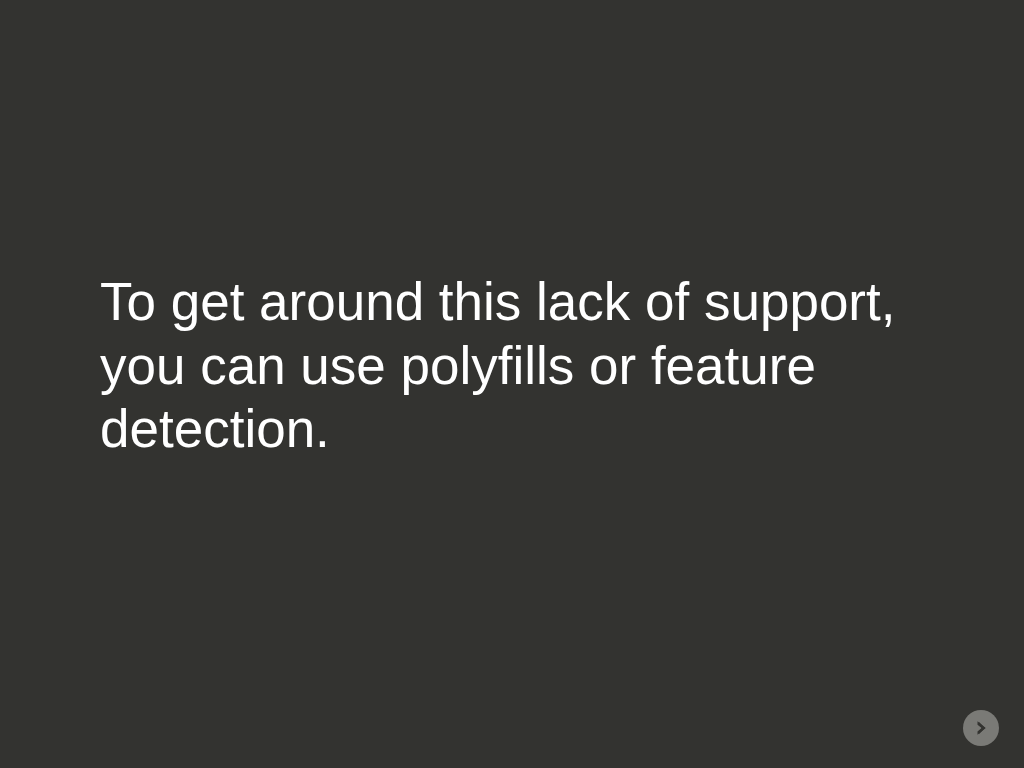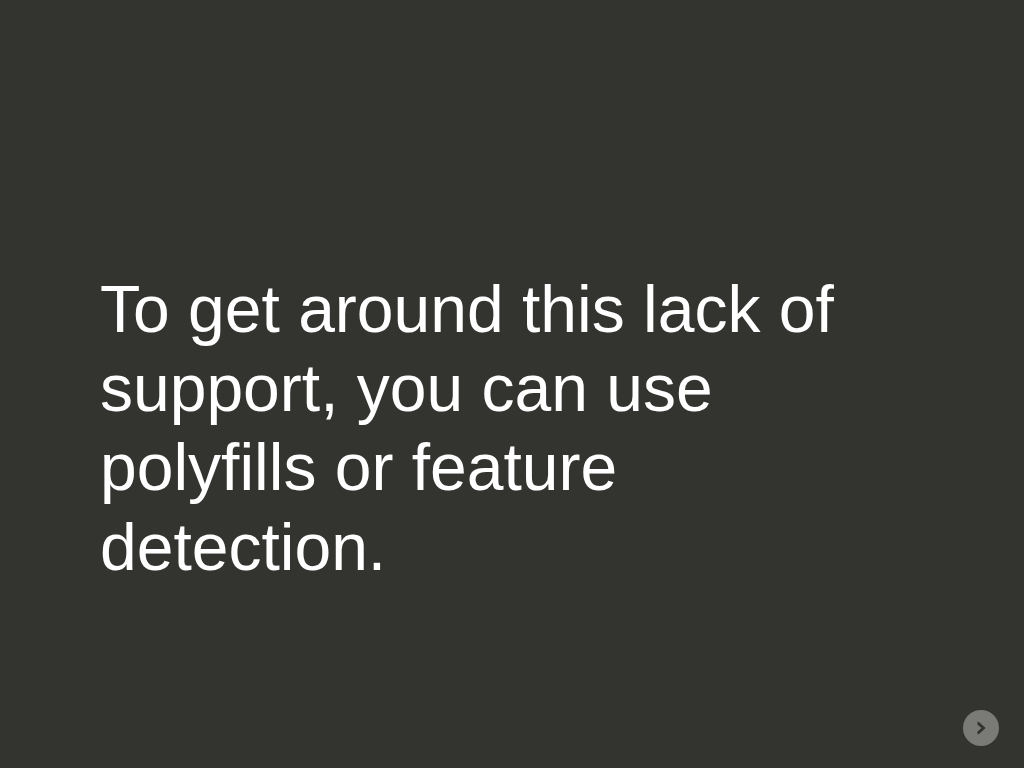--- a/index.html
+++ b/index.html
@@ -16,21 +16,21 @@
       overflow: hidden;
     }
     .content {
       position: absolute;
       left: 100px;
       top: 270px;
       width: 820px;
     }
     .main-text {
       color: #ffffff;
-      font-size: 66px;
+      font-size: 53px;
       line-height: 1.2;
       font-weight: 400;
       letter-spacing: 0px;
     }
     .next-button {
       position: absolute;
       bottom: 22px;
       right: 25px;
       width: 36px;
       height: 36px;

